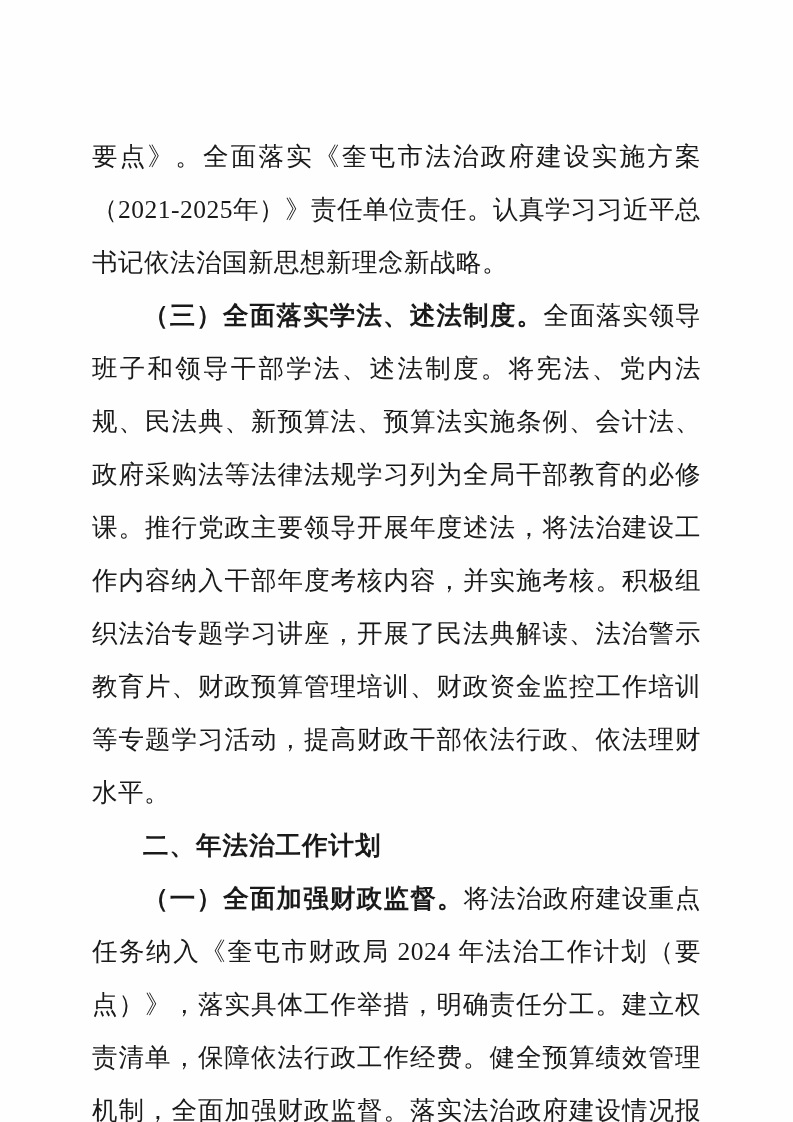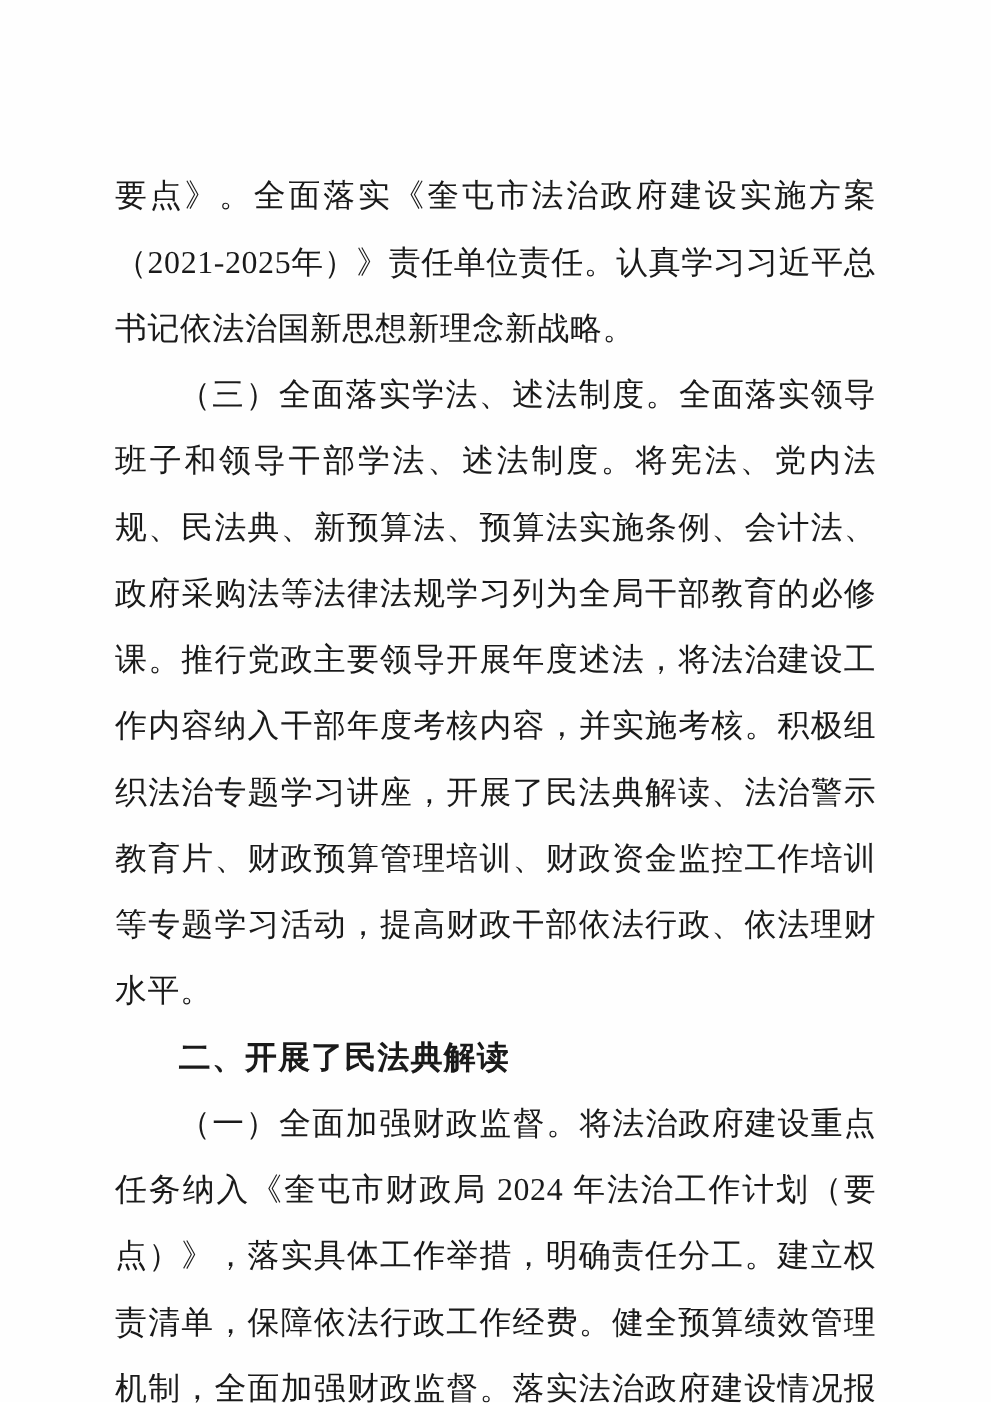--- a/index.html
+++ b/index.html
@@ -38,35 +38,35 @@
   }
   .para.cont {
     text-indent: 0;
   }
   .heading-num {
     text-indent: 2em;
     font-weight: bold;
     letter-spacing: 1px;
   }
   .lead {
-    font-weight: normal;
+    font-weight: bold;
     letter-spacing: 0.8px;
   }
   .normal {
     font-weight: normal;
   }
 </style>
 </head>
 <body>
 
 <div class="page">
   <div class="doc-body">
 
     <p class="para cont">要点》。全面落实《奎屯市法治政府建设实施方案（2021-2025年）》责任单位责任。认真学习习近平总书记依法治国新思想新理念新战略。</p>
 
     <p class="para"><span class="lead">（三）全面落实学法、述法制度。</span><span class="normal">全面落实领导班子和领导干部学法、述法制度。将宪法、党内法规、民法典、新预算法、预算法实施条例、会计法、政府采购法等法律法规学习列为全局干部教育的必修课。推行党政主要领导开展年度述法，将法治建设工作内容纳入干部年度考核内容，并实施考核。积极组织法治专题学习讲座，开展了民法典解读、法治警示教育片、财政预算管理培训、财政资金监控工作培训等专题学习活动，提高财政干部依法行政、依法理财水平。</span></p>
 
-    <p class="heading-num">二、开展了民法典解读</p>
+    <p class="heading-num">二、年法治工作计划</p>
 
     <p class="para"><span class="lead">（一）全面加强财政监督。</span><span class="normal">将法治政府建设重点任务纳入《奎屯市财政局 2024 年法治工作计划（要点）》，落实具体工作举措，明确责任分工。建立权责清单，保障依法行政工作经费。健全预算绩效管理机制，全面加强财政监督。落实法治政府建设情况报告制度。及时向市委依法治市办报送年度法治建设情况报告。</span></p>
 
   </div>
 </div>
 
 </body></html>

